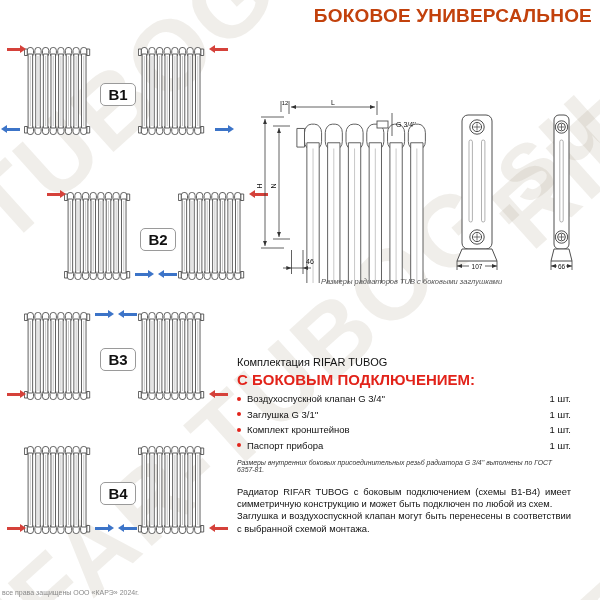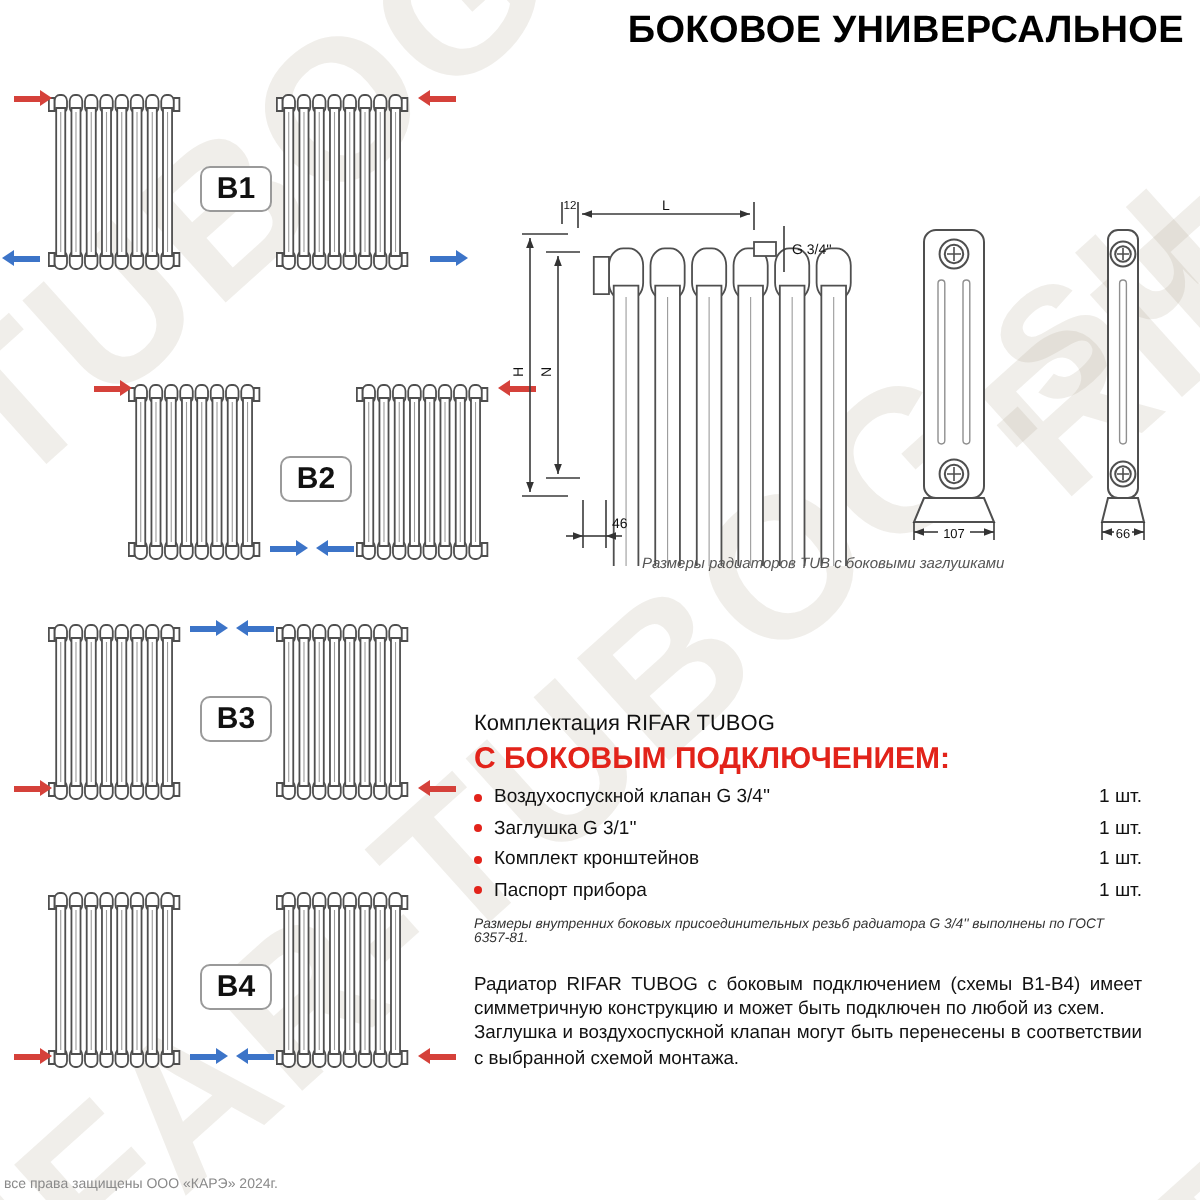--- a/index.html
+++ b/index.html
@@ -8,21 +8,21 @@
   
   .wm{position:absolute;font-weight:800;color:rgba(164,150,126,.16);
       transform:rotate(-42deg);transform-origin:left top;white-space:nowrap;z-index:0;
       letter-spacing:2px;}
   .wm1{font-size:100px;left:-55px;top:180px;}
   .wm2{font-size:100px;left:-90px;top:640px;}
   .wm3{font-size:100px;left:290px;top:830px;}
   .wm4{font-size:100px;left:470px;top:185px;}
   
   .title{position:absolute;top:7px;right:8px;z-index:2;text-align:right;
-         font-size:19px;line-height:17px;font-weight:800;color:#000000;letter-spacing:.2px;}
+         font-size:19px;line-height:17px;font-weight:800;color:#c2410c;letter-spacing:.2px;}
   
   .scheme-row{position:absolute;left:0;width:240px;height:92px;z-index:1;}
   .row-b1{top:45px;text-decoration:underline;} .row-b2{top:190px;margin-left:40px;} .row-b3{top:310px;} .row-b4{top:444px;}
   .rad{position:absolute;top:0;width:68px;height:92px;}
   .rad-l{left:24px;} .rad-r{left:138px;}
   .scheme-label{position:absolute;left:100px;top:38px;width:34px;height:21px;
       border:1px solid #9a9a9a;border-radius:5px;background:#fff;
       display:flex;align-items:center;justify-content:center;
       font-size:15px;font-weight:bold;color:#111;}
   

